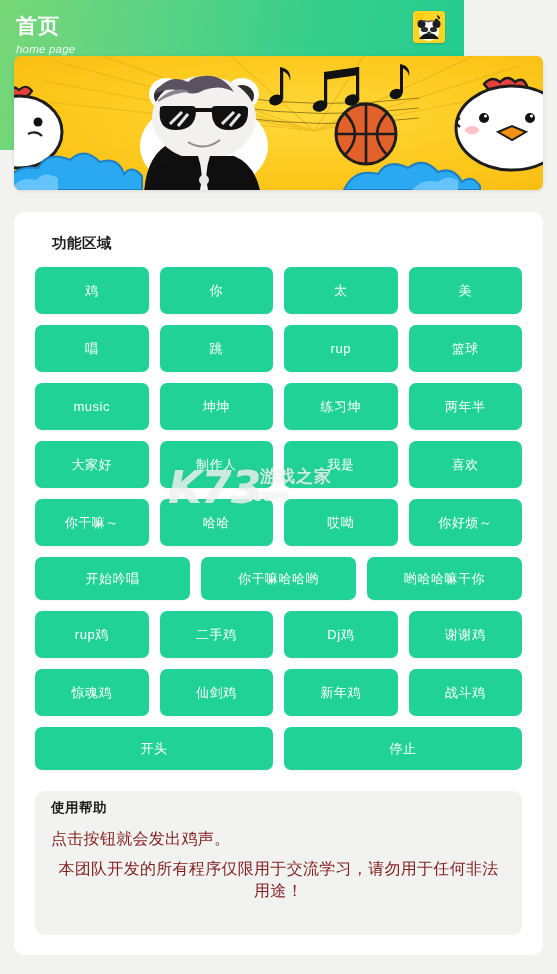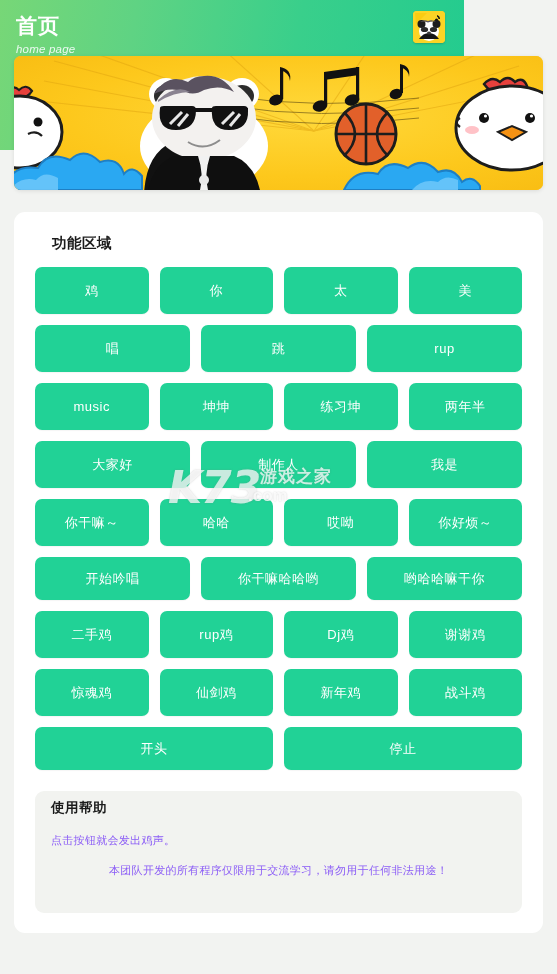--- a/index.html
+++ b/index.html
@@ -128,25 +128,26 @@
     padding: 8px 16px 16px 16px;
   }
   .help-title {
     font-size: 13.5px;
     font-weight: 700;
     color: #1b1b1b;
     letter-spacing: .5px;
     margin-bottom: 12px;
   }
   .help-line {
-    font-size: 11px;
-    color: #8b5cf6;
+    font-size: 16px;
+    color: #7f1d1d;
     line-height: 22px;
     letter-spacing: .3px;
     margin-bottom: 8px;
+    font-family: Liberation Mono, monospace;
   }
   .help-line:last-child { margin-bottom: 16px; text-align: center; }
 
   
   .watermark {
     position: absolute;
     left: 168px;
     top: 462px;
     width: 230px;
     height: 50px;
@@ -326,46 +327,48 @@
         <div class="row">
           <button class="btn">鸡</button>
           <button class="btn">你</button>
           <button class="btn">太</button>
           <button class="btn">美</button>
         </div>
         <div class="row">
           <button class="btn">唱</button>
           <button class="btn">跳</button>
           <button class="btn">rup</button>
+          <button class="btn">篮球</button>
         </div>
         <div class="row">
           <button class="btn">music</button>
           <button class="btn">坤坤</button>
           <button class="btn">练习坤</button>
           <button class="btn">两年半</button>
         </div>
         <div class="row">
           <button class="btn">大家好</button>
           <button class="btn">制作人</button>
           <button class="btn">我是</button>
+          <button class="btn">喜欢</button>
         </div>
         <div class="row">
           <button class="btn">你干嘛～</button>
           <button class="btn">哈哈</button>
           <button class="btn">哎呦</button>
           <button class="btn">你好烦～</button>
         </div>
         <div class="row wide">
           <button class="btn">开始吟唱</button>
           <button class="btn">你干嘛哈哈哟</button>
           <button class="btn">哟哈哈嘛干你</button>
         </div>
         <div class="row">
+          <button class="btn">rup鸡</button>
           <button class="btn">二手鸡</button>
-          <button class="btn">rup鸡</button>
           <button class="btn">Dj鸡</button>
           <button class="btn">谢谢鸡</button>
         </div>
         <div class="row">
           <button class="btn">惊魂鸡</button>
           <button class="btn">仙剑鸡</button>
           <button class="btn">新年鸡</button>
           <button class="btn">战斗鸡</button>
         </div>
         <div class="row wide">

